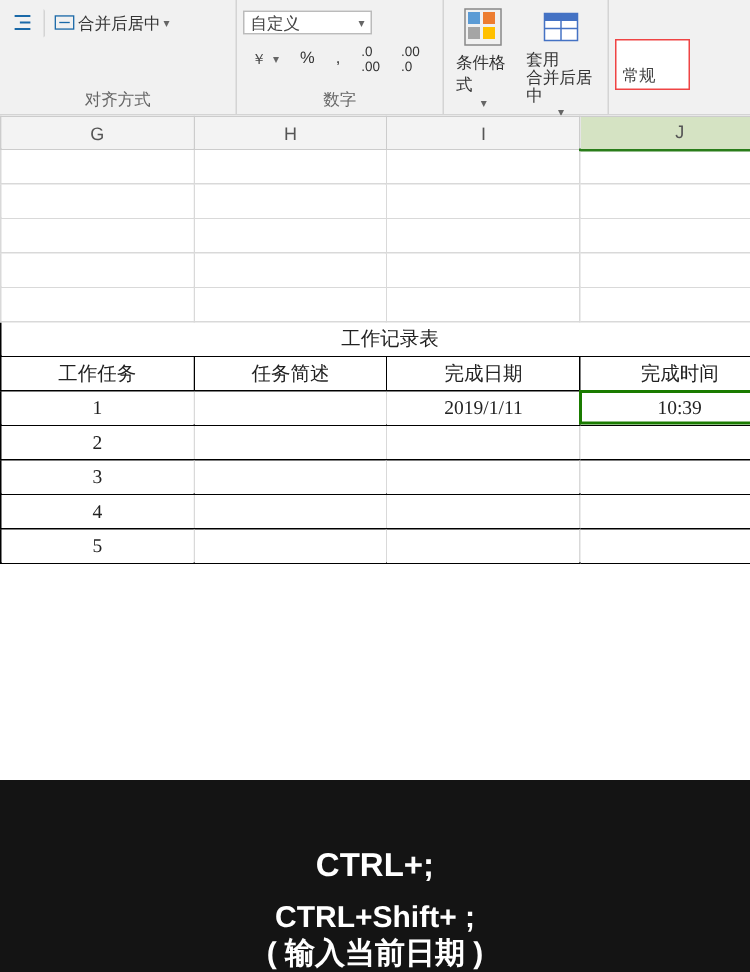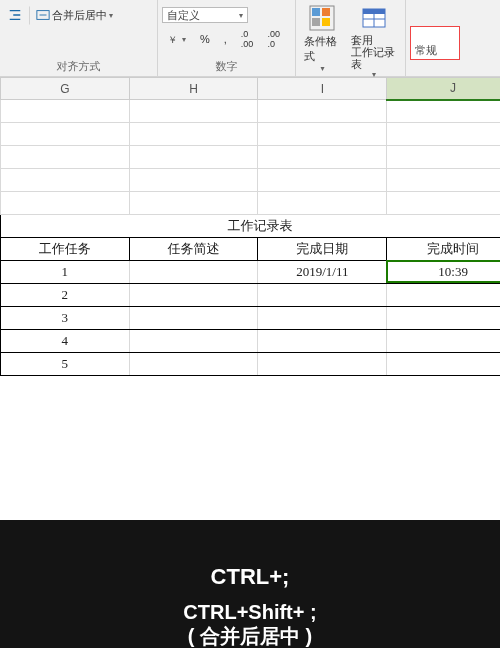--- a/index.html
+++ b/index.html
@@ -174,21 +174,21 @@
       <div class="stack-btn">
         <div class="big-icon">
           <svg width="28" height="28" viewBox="0 0 28 28">
               <rect x="3" y="5" width="22" height="18" fill="#fff" stroke="#4472c4"></rect>
               <rect x="3" y="5" width="22" height="5" fill="#4472c4"></rect>
               <line x1="3" y1="15" x2="25" y2="15" stroke="#4472c4"></line>
               <line x1="14" y1="5" x2="14" y2="23" stroke="#4472c4"></line>
             </svg>
         </div>
         <span style="white-space:pre-line; line-height:1.1;">套用
-工作记录表</span>
+合并后居中</span>
         <span class="chev">▾</span>
       </div>
     </div>
   </div>
 
   <div class="ribbon-group" style="flex:1; border-right:none;">
     <div class="ribbon-group-top" style="flex-direction:column; gap:3px; padding-top:4px;">
       <div class="styles-box">
         <span>常规</span>
       </div>
@@ -294,15 +294,15 @@
   </table>
   <div id="sel-outline" class="active-cell-outline" style="left: 385.703px; top: 182.5px; width: 132.797px; height: 23px;"></div>
 </div>
 
 <div class="overlay">
   <div class="ov-line1">
     <div>CTRL+;</div>
   </div>
   <div class="ov-line2">
     <div>CTRL+Shift+ ;</div>
-    <div>( 合并后居中 )</div>
+    <div>( 输入当前日期 )</div>
   </div>
 </div>
 
 </body></html>

